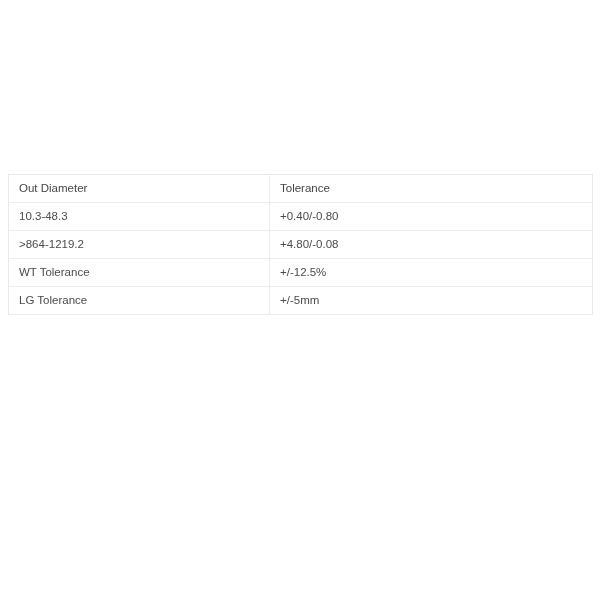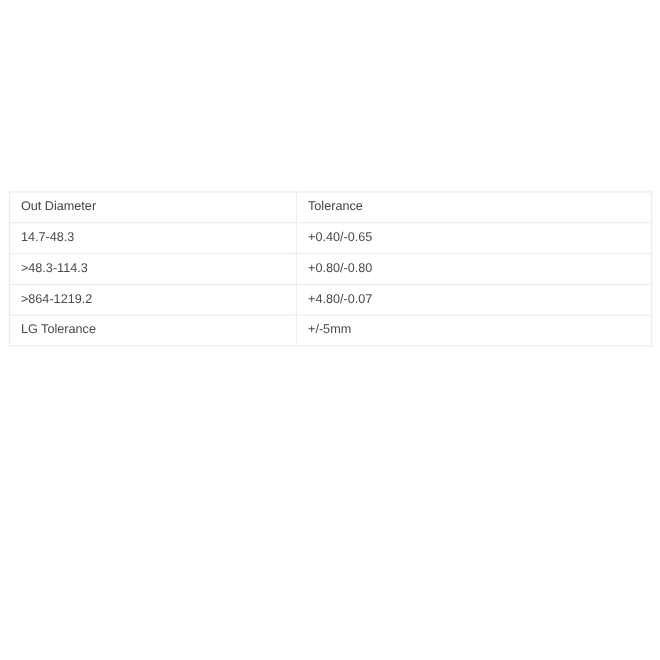--- a/index.html
+++ b/index.html
@@ -88,30 +88,30 @@
         <col class="col-tolerance">
       </colgroup>
       <thead>
         <tr>
           <th class="cell-diameter">Out Diameter</th>
           <th class="cell-tolerance">Tolerance</th>
         </tr>
       </thead>
       <tbody>
         <tr>
-          <td class="cell-diameter">14.7-48.3</td>
-          <td class="cell-tolerance">+0.40/-0.65</td>
-        </tr>
-        <tr>
-          <td class="cell-diameter">&gt;48.3-114.3</td>
-          <td class="cell-tolerance">+0.80/-0.80</td>
+          <td class="cell-diameter">10.3-48.3</td>
+          <td class="cell-tolerance">+0.40/-0.80</td>
         </tr>
         <tr>
           <td class="cell-diameter">&gt;864-1219.2</td>
-          <td class="cell-tolerance">+4.80/-0.07</td>
+          <td class="cell-tolerance">+4.80/-0.08</td>
+        </tr>
+        <tr>
+          <td class="cell-diameter">WT Tolerance</td>
+          <td class="cell-tolerance">+/-12.5%</td>
         </tr>
         <tr>
           <td class="cell-diameter">LG Tolerance</td>
           <td class="cell-tolerance">+/-5mm</td>
         </tr>
       </tbody>
     </table>
   </div>
 
 </div>

